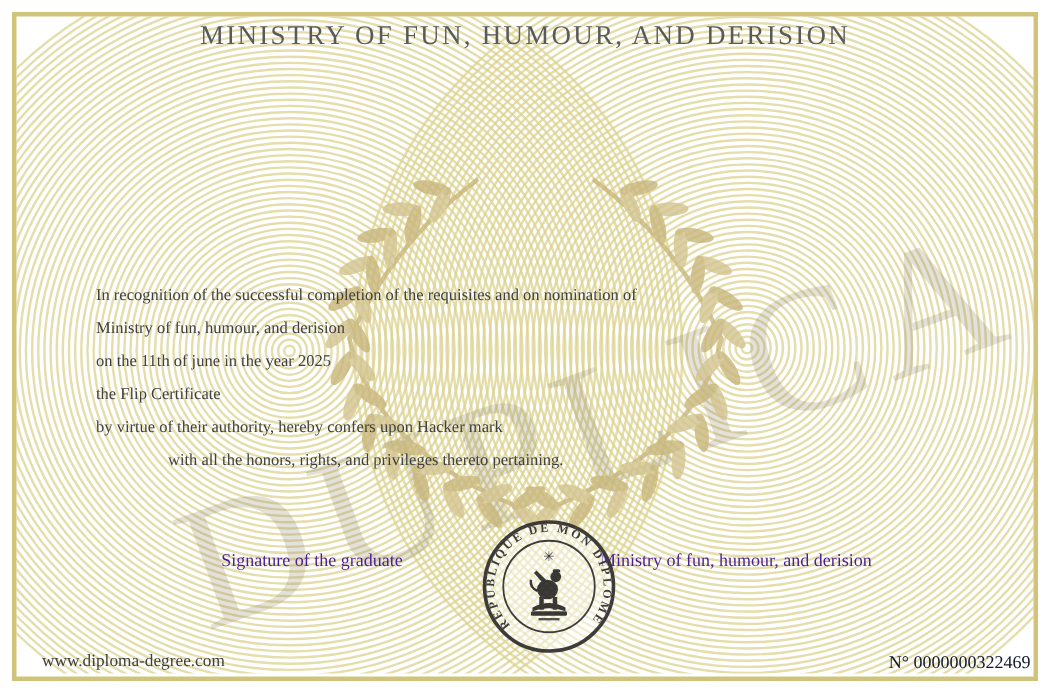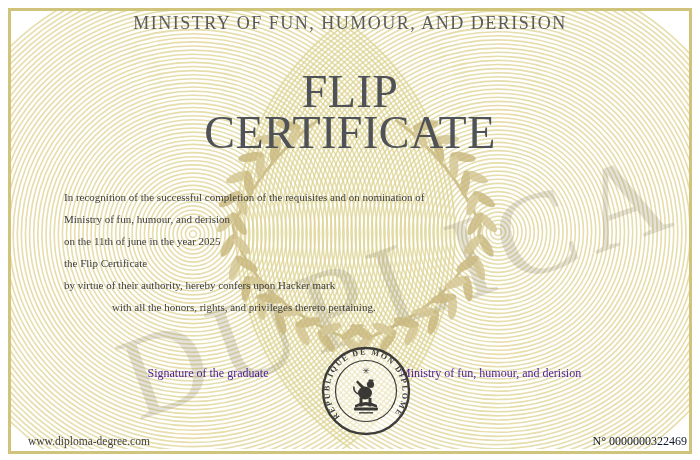--- a/index.html
+++ b/index.html
@@ -280,24 +280,20 @@
         <circle cx="278.0" cy="139.7" r="2.4" fill="#c9b87e"></circle>
         <ellipse cx="0" cy="0" rx="13" ry="4.6" transform="translate(298.0,127.5) rotate(12.0) translate(-10,0)" fill="#c9b87e"></ellipse>
         <ellipse cx="0" cy="0" rx="13" ry="4.6" transform="translate(298.0,127.5) rotate(-64.0) translate(-10,0)" fill="#d4c592"></ellipse>
         <circle cx="298.0" cy="127.5" r="2.4" fill="#c9b87e"></circle>
       </g>
     </svg>
 
   <div class="textlayer">
     <div class="ministry">MINISTRY OF FUN, HUMOUR, AND DERISION</div>
 
-    <div class="title">
-      <div>FLIP</div>
-      <div>CERTIFICATE</div>
-    </div>
 
     <div class="bodytext">
       <div>In recognition of the successful completion of the requisites and on nomination of</div>
       <div>Ministry of fun, humour, and derision</div>
       <div>on the 11th of june in the year 2025</div>
       <div>the Flip Certificate</div>
       <div>by virtue of their authority, hereby confers upon Hacker mark</div>
       <div class="indent">with all the honors, rights, and privileges thereto pertaining.</div>
     </div>
 

